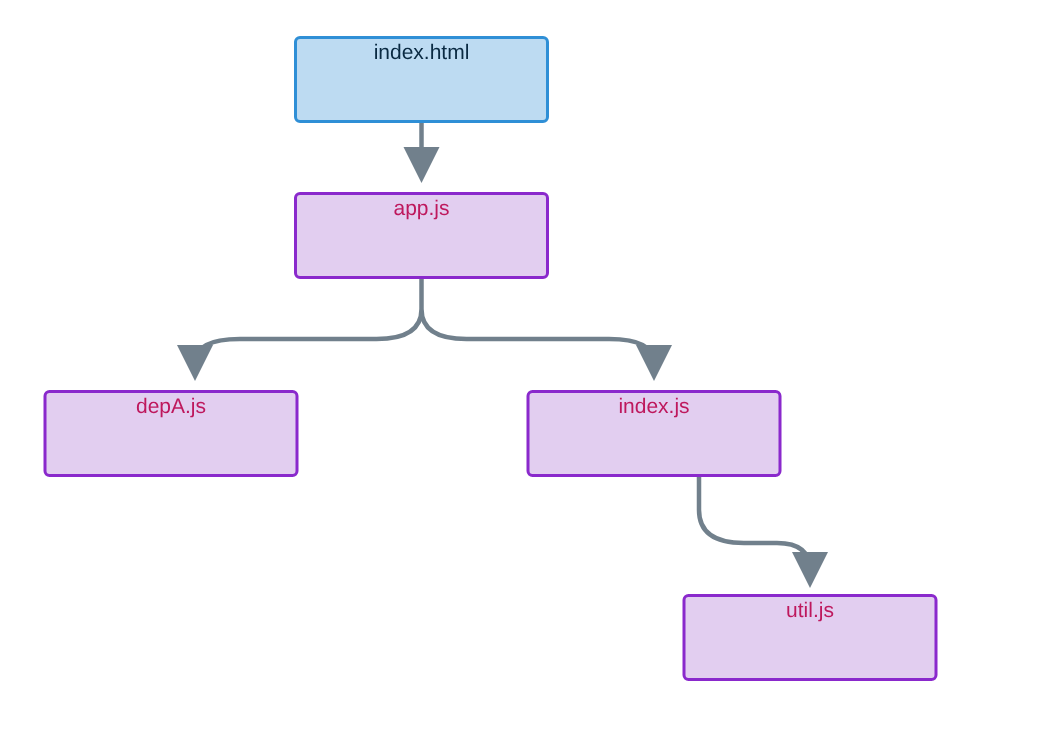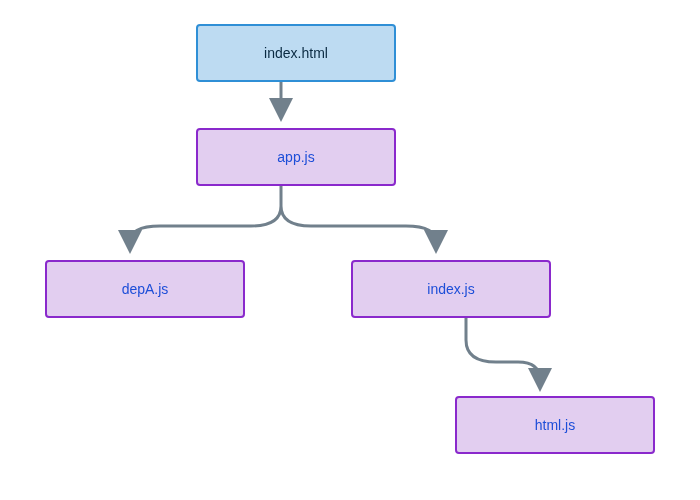--- a/index.html
+++ b/index.html
@@ -9,39 +9,39 @@
     height: 500px;
     background: #ffffff;
     font-family: -apple-system, BlinkMacSystemFont, "Segoe UI", Arial, sans-serif;
     font-size: 14px;
     color: #1b1f23;
     position: relative;
     overflow: hidden;
   }
   .box {
     position: absolute;
-    width: 200px;
+    width: 170px;
     height: 58px;
     border: 2px solid;
     border-radius: 4px;
     display: flex;
-    align-items: center;
+    align-items: flex-start;
     justify-content: center;
     font-weight: 500;
     box-sizing: border-box;
   }
   .blue {
     background: #bddbf2;
     border-color: #2f8fd6;
     color: #0a2a42;
   }
   .purple {
     background: #e2cef0;
     border-color: #8a29cc;
-    color: #1d4ed8;
+    color: #be185d;
   }
   svg.edges {
     position: absolute;
     top: 0;
     left: 0;
     width: 700px;
     height: 500px;
     pointer-events: none;
   }
 </style>
@@ -80,23 +80,23 @@
 </svg>
 
 <div class="box blue" style="left:196px; top:24px;">
   <span>index.html</span>
 </div>
 
 <div class="box purple" style="left:196px; top:128px;">
   <span>app.js</span>
 </div>
 
-<div class="box purple" style="left:45px; top:260px;">
+<div class="box purple" style="left:29px; top:260px;">
   <span>depA.js</span>
 </div>
 
 <div class="box purple" style="left:351px; top:260px;">
   <span>index.js</span>
 </div>
 
 <div class="box purple" style="left:455px; top:396px;">
-  <span>html.js</span>
+  <span>util.js</span>
 </div>
 
 </body></html>

